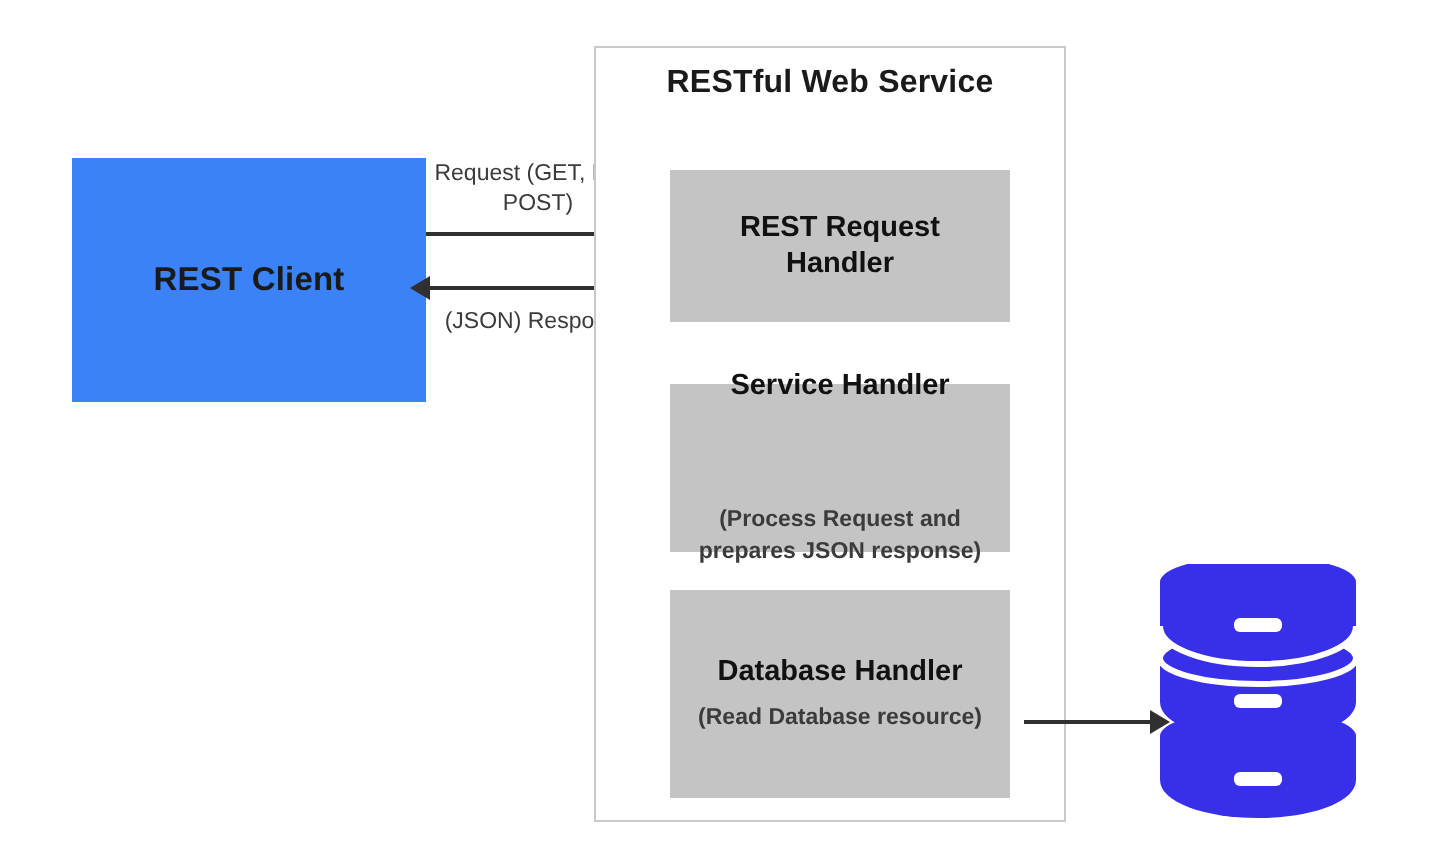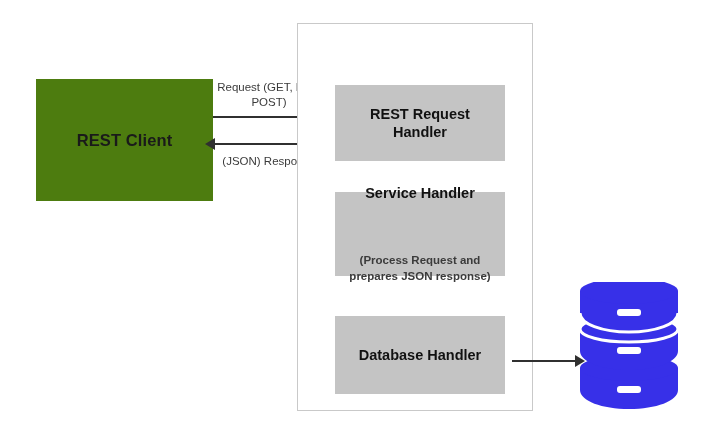--- a/index.html
+++ b/index.html
@@ -20,21 +20,21 @@
     overflow: hidden;
   }
 
   
   .client-box {
     position: absolute;
     left: 36px;
     top: 79px;
     width: 177px;
     height: 122px;
-    background: #4d7c0f;
+    background: #3b82f6;
     display: flex;
     align-items: center;
     justify-content: center;
   }
   .client-label {
     font-size: 16.5px;
     font-weight: bold;
     color: #1a1a1a;
     letter-spacing: 0.1px;
     text-align: center;
@@ -85,21 +85,21 @@
   }
   .handler-sub {
     font-size: 11.5px;
     font-weight: bold;
     color: #3b3b3b;
     line-height: 1.35;
     margin-top: 7px;
   }
   #handler-rest    { top: 85px;  height: 76px; }
   #handler-service { top: 192px; height: 84px; gap: 44px; }
-  #handler-db      { top: 316px; height: 78px; }
+  #handler-db      { top: 295px; height: 104px; }
 
   
   .arrow-line {
     position: absolute;
     height: 0;
     border-top: 2px solid #303030;
   }
   .arrow-head {
     position: absolute;
     width: 0;
@@ -155,32 +155,34 @@
 
   <div class="arrow-label" id="label-request">Request (GET, PUT, POST)</div>
   <div class="arrow-line" id="arrow-request-line"></div>
   <div class="arrow-head right" id="arrow-request-head"></div>
 
   <div class="arrow-line" id="arrow-response-line"></div>
   <div class="arrow-head left" id="arrow-response-head"></div>
   <div class="arrow-label" id="label-response">(JSON) Response</div>
 
   <div class="service-container"></div>
+  <div class="service-title">RESTful Web Service</div>
 
   <div class="handler" id="handler-rest">
     <div class="handler-title">REST Request Handler</div>
   </div>
 
   <div class="handler" id="handler-service">
     <div class="handler-title">Service Handler</div>
     <div class="handler-sub">(Process Request and prepares JSON response)</div>
   </div>
 
   <div class="handler" id="handler-db">
     <div class="handler-title">Database Handler</div>
+    <div class="handler-sub">(Read Database resource)</div>
   </div>
 
   <div class="arrow-line" id="arrow-db-line"></div>
   <div class="arrow-head right" id="arrow-db-head"></div>
 
   <div class="database">
     <svg width="106" height="128" viewBox="0 0 106 128" xmlns="http://www.w3.org/2000/svg">
 
       <path d="M4 86 L4 108 C4 119 26 127 53 127 C80 127 102 119 102 108 L102 86 Z" fill="#3730e8"></path>
       <ellipse cx="53" cy="86" rx="49" ry="13" fill="#3730e8"></ellipse>

